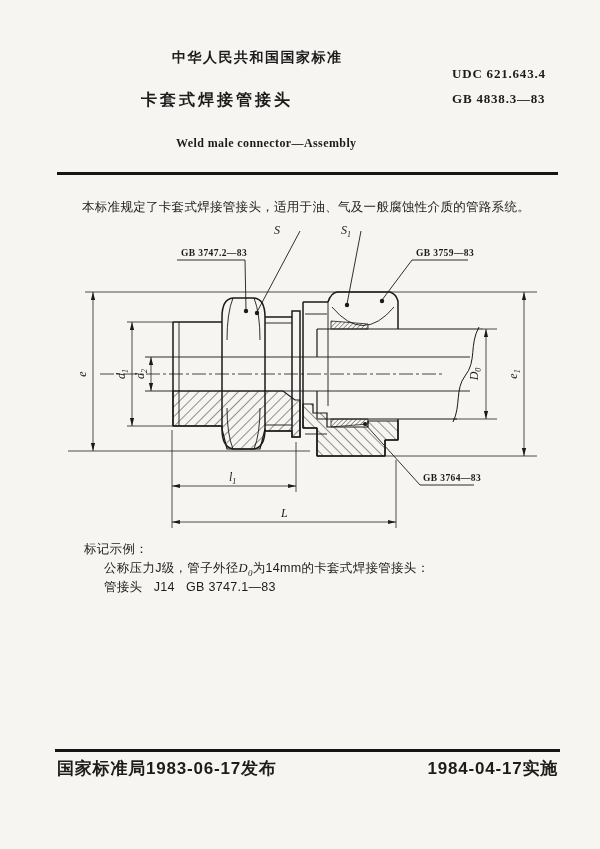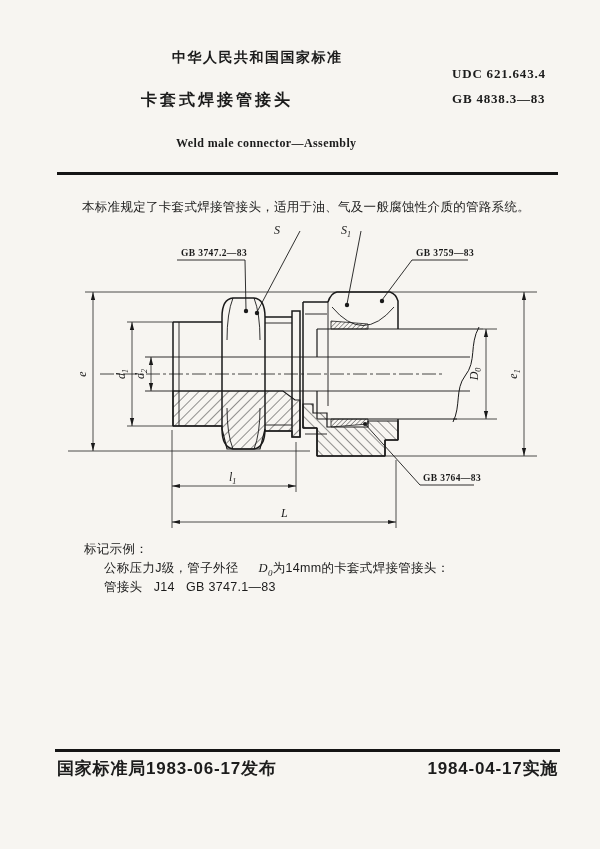--- a/index.html
+++ b/index.html
@@ -7,21 +7,21 @@
        font-family:"Liberation Sans",sans-serif;color:#1c1c1c;overflow:hidden;}
   .abs{position:absolute;}
   .serifB{font-family:"Liberation Serif",serif;font-weight:bold;}
   .zh-head{font-size:14px;font-weight:bold;letter-spacing:1.5px;}
   .zh-title{font-size:16px;font-weight:bold;letter-spacing:3px;}
   .en-title{font-size:12px;letter-spacing:0.4px;}
   .std-no{font-size:13px;letter-spacing:0.8px;}
   .rule{background:#151515;height:2.5px;}
   .bodytext{font-size:12.5px;letter-spacing:0.3px;white-space:pre;}
   .foot{font-size:17px;font-weight:bold;letter-spacing:0.8px;white-space:pre;}
-  .ivar{font-family:"Liberation Serif",serif;font-style:italic;font-weight:normal;margin-left:20px;}
+  .ivar{font-family:"Liberation Serif",serif;font-style:italic;font-weight:normal;}
   sub{font-size:9px;}
   svg text{fill:#1a1a1a;}
   .dimlab{font-family:"Liberation Serif",serif;font-style:italic;font-size:12px;}
   .callout{font-family:"Liberation Serif",serif;font-weight:bold;font-size:9.5px;letter-spacing:0.4px;}
   .sub-t{font-size:8px;}
 </style>
 </head>
 <body>
 
 <div class="abs zh-head" style="left:172px;top:49px;">中华人民共和国国家标准</div>

